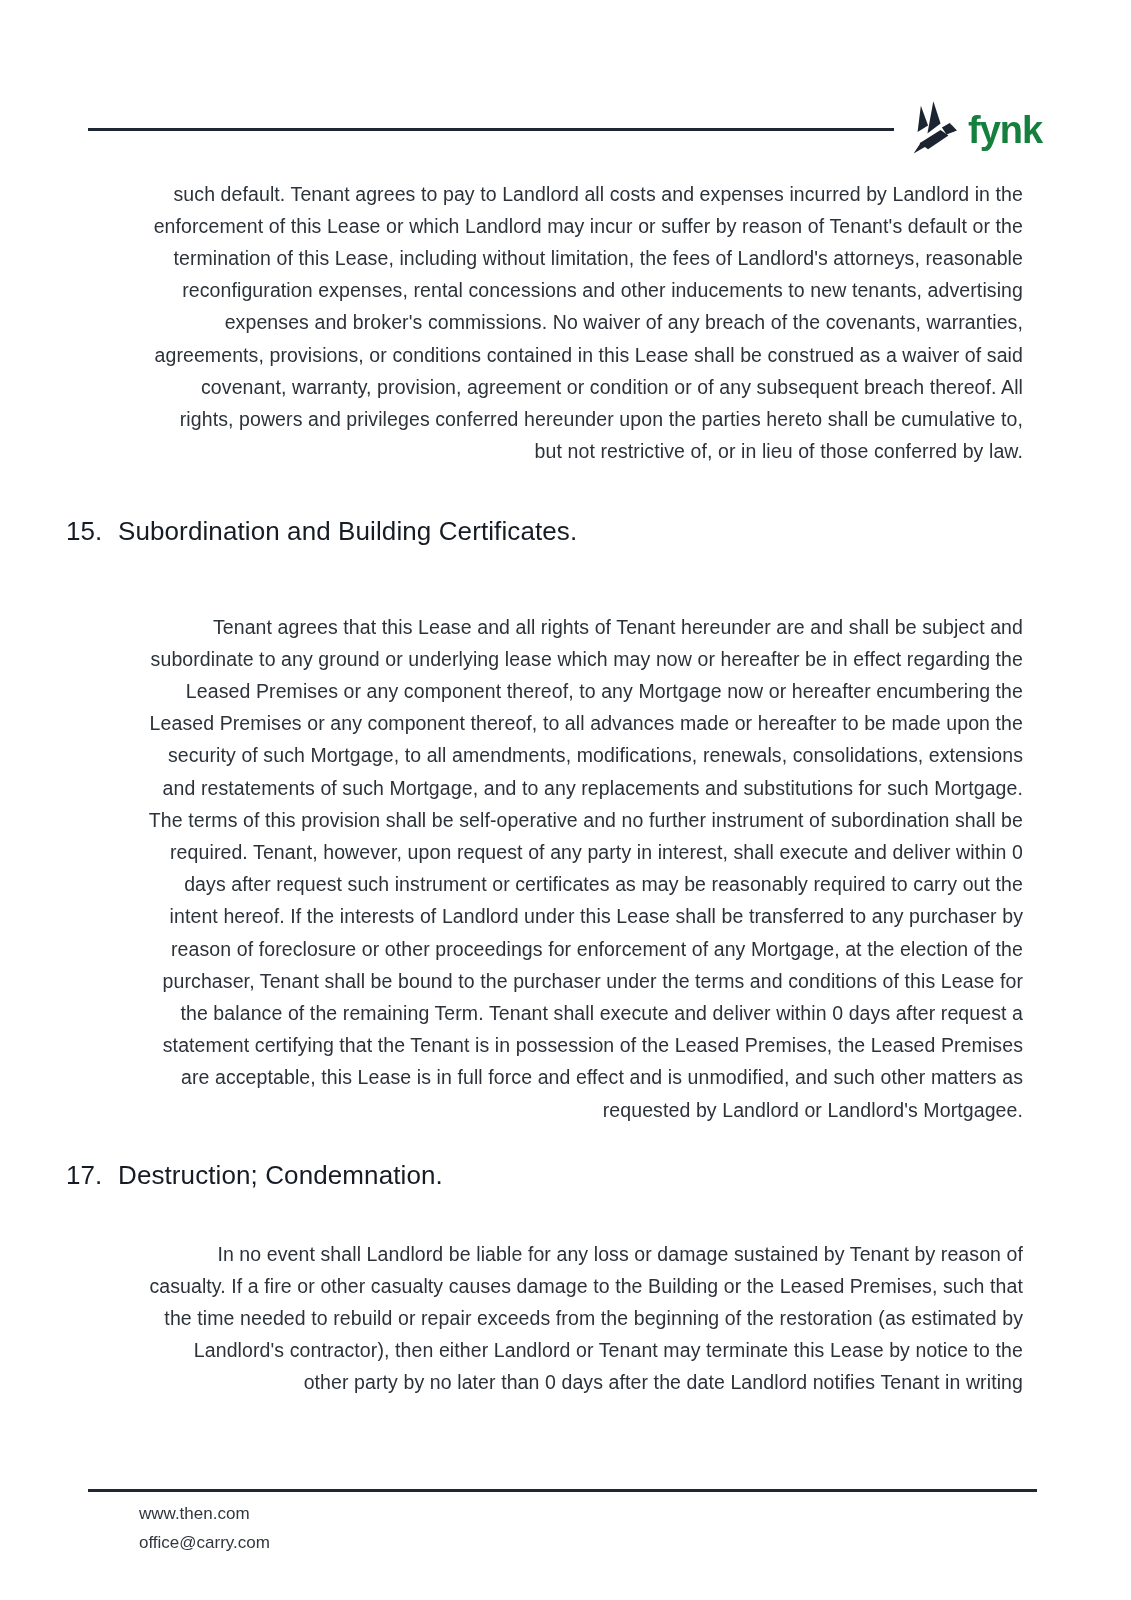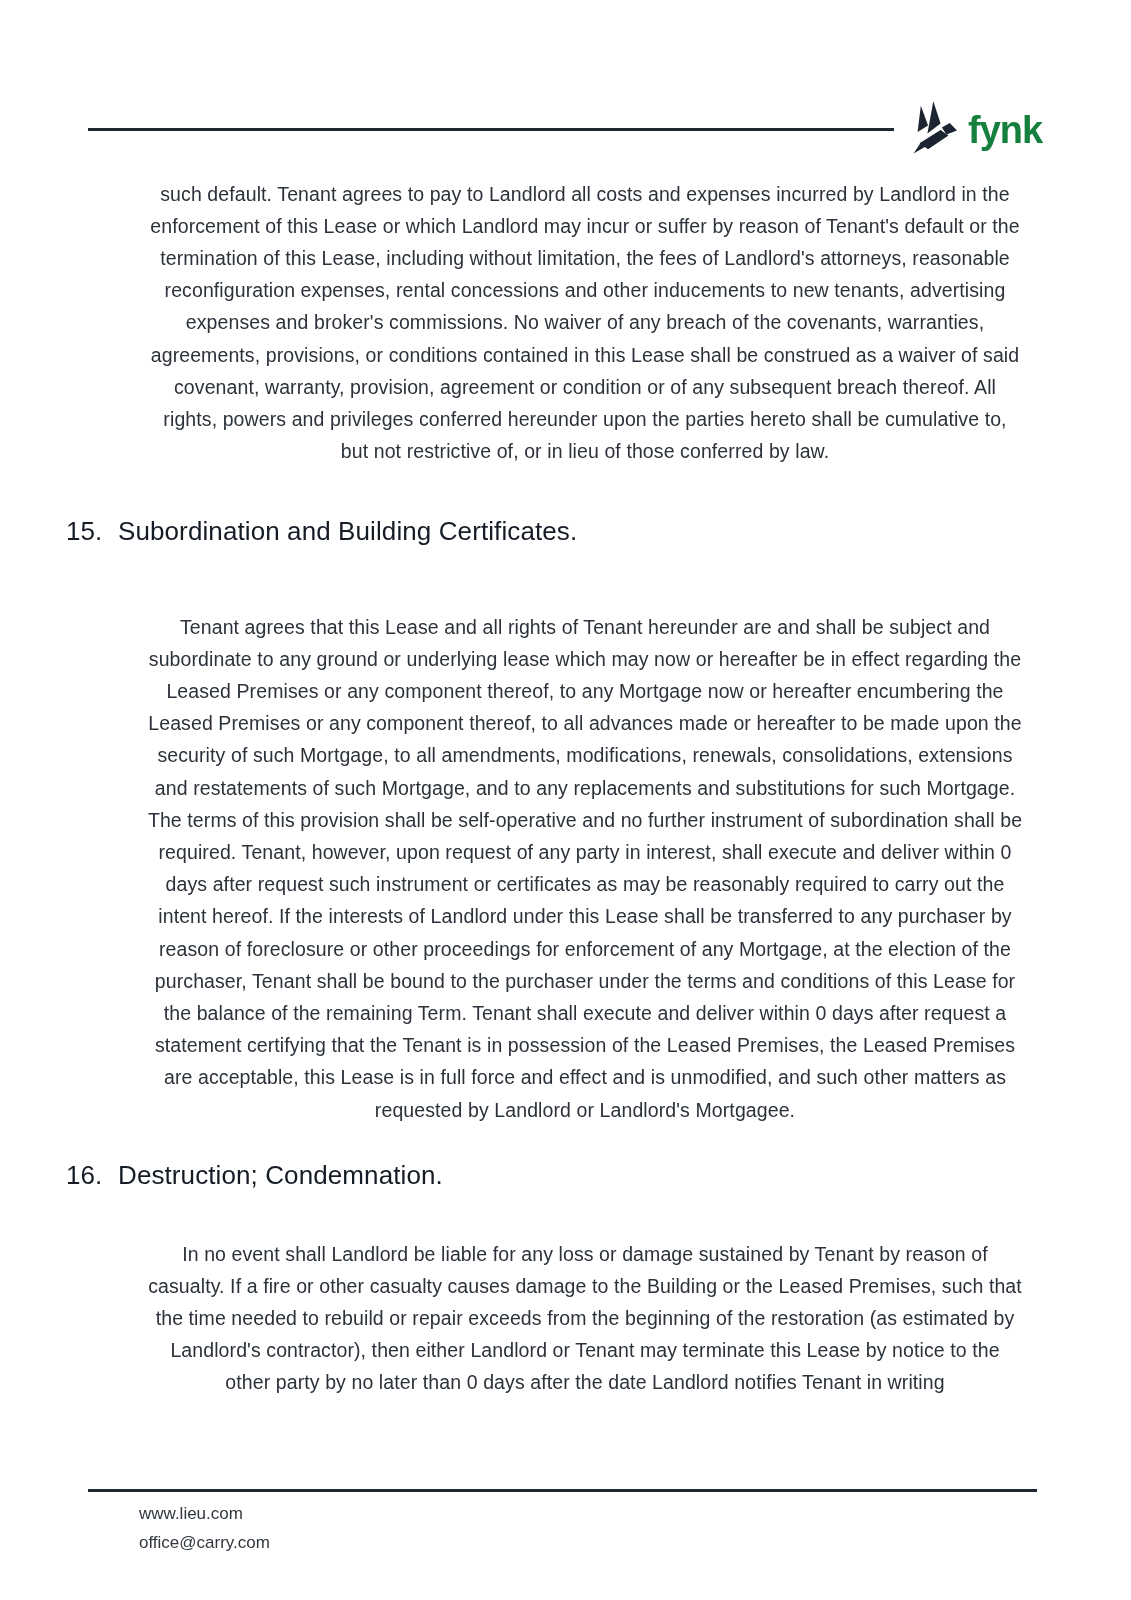--- a/index.html
+++ b/index.html
@@ -45,21 +45,21 @@
 
   
   .para {
     position: absolute;
     left: 147px;
     width: 876px;
     font-size: 19.5px;
     line-height: 32.2px;
     letter-spacing: 0.1px;
     color: #2c323a;
-    text-align: center;
+    text-align: right;
   }
   .para-intro   { top: 158px; }
   .para-sec15   { top: 591px; }
   .para-sec16   { top: 1218px; }
 
   .heading {
     position: absolute;
     left: 66px;
     display: flex;
     font-size: 26px;
@@ -111,22 +111,22 @@
 
 <p class="para para-intro">such default. Tenant agrees to pay to Landlord all costs and expenses incurred by Landlord in the enforcement of this Lease or which Landlord may incur or suffer by reason of Tenant's default or the termination of this Lease, including without limitation, the fees of Landlord's attorneys, reasonable reconfiguration expenses, rental concessions and other inducements to new tenants, advertising expenses and broker's commissions. No waiver of any breach of the covenants, warranties, agreements, provisions, or conditions contained in this Lease shall be construed as a waiver of said covenant, warranty, provision, agreement or condition or of any subsequent breach thereof. All rights, powers and privileges conferred hereunder upon the parties hereto shall be cumulative to, but not restrictive of, or in lieu of those conferred by law.</p>
 
 <div class="heading heading-15">
   <span class="num">15.</span>
   <span>Subordination and Building Certificates.</span>
 </div>
 <p class="para para-sec15">Tenant agrees that this Lease and all rights of Tenant hereunder are and shall be subject and subordinate to any ground or underlying lease which may now or hereafter be in effect regarding the Leased Premises or any component thereof, to any Mortgage now or hereafter encumbering the Leased Premises or any component thereof, to all advances made or hereafter to be made upon the security of such Mortgage, to all amendments, modifications, renewals, consolidations, extensions and restatements of such Mortgage, and to any replacements and substitutions for such Mortgage. The terms of this provision shall be self-operative and no further instrument of subordination shall be required. Tenant, however, upon request of any party in interest, shall execute and deliver within 0 days after request such instrument or certificates as may be reasonably required to carry out the intent hereof. If the interests of Landlord under this Lease shall be transferred to any purchaser by reason of foreclosure or other proceedings for enforcement of any Mortgage, at the election of the purchaser, Tenant shall be bound to the purchaser under the terms and conditions of this Lease for the balance of the remaining Term. Tenant shall execute and deliver within 0 days after request a statement certifying that the Tenant is in possession of the Leased Premises, the Leased Premises are acceptable, this Lease is in full force and effect and is unmodified, and such other matters as requested by Landlord or Landlord's Mortgagee.</p>
 
 <div class="heading heading-16">
-  <span class="num">16.</span>
+  <span class="num">17.</span>
   <span>Destruction; Condemnation.</span>
 </div>
 <p class="para para-sec16">In no event shall Landlord be liable for any loss or damage sustained by Tenant by reason of casualty. If a fire or other casualty causes damage to the Building or the Leased Premises, such that the time needed to rebuild or repair exceeds from the beginning of the restoration (as estimated by Landlord's contractor), then either Landlord or Tenant may terminate this Lease by notice to the other party by no later than 0 days after the date Landlord notifies Tenant in writing</p>
 
 <div class="footer-rule"></div>
 <div class="footer-contact">
-  <div>www.lieu.com</div>
+  <div>www.then.com</div>
   <div>office@carry.com</div>
 </div>
 
 </body></html>

